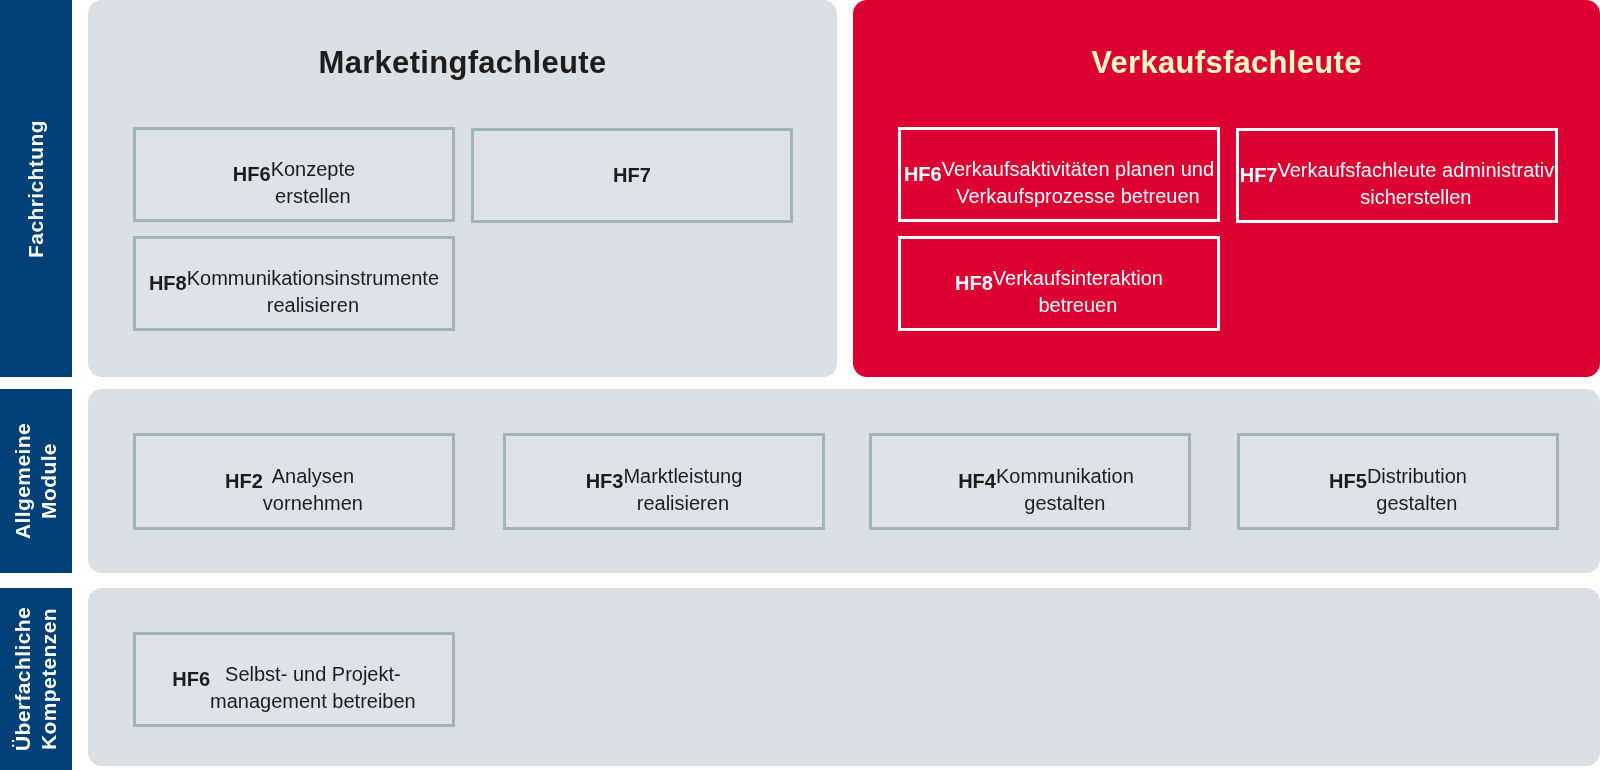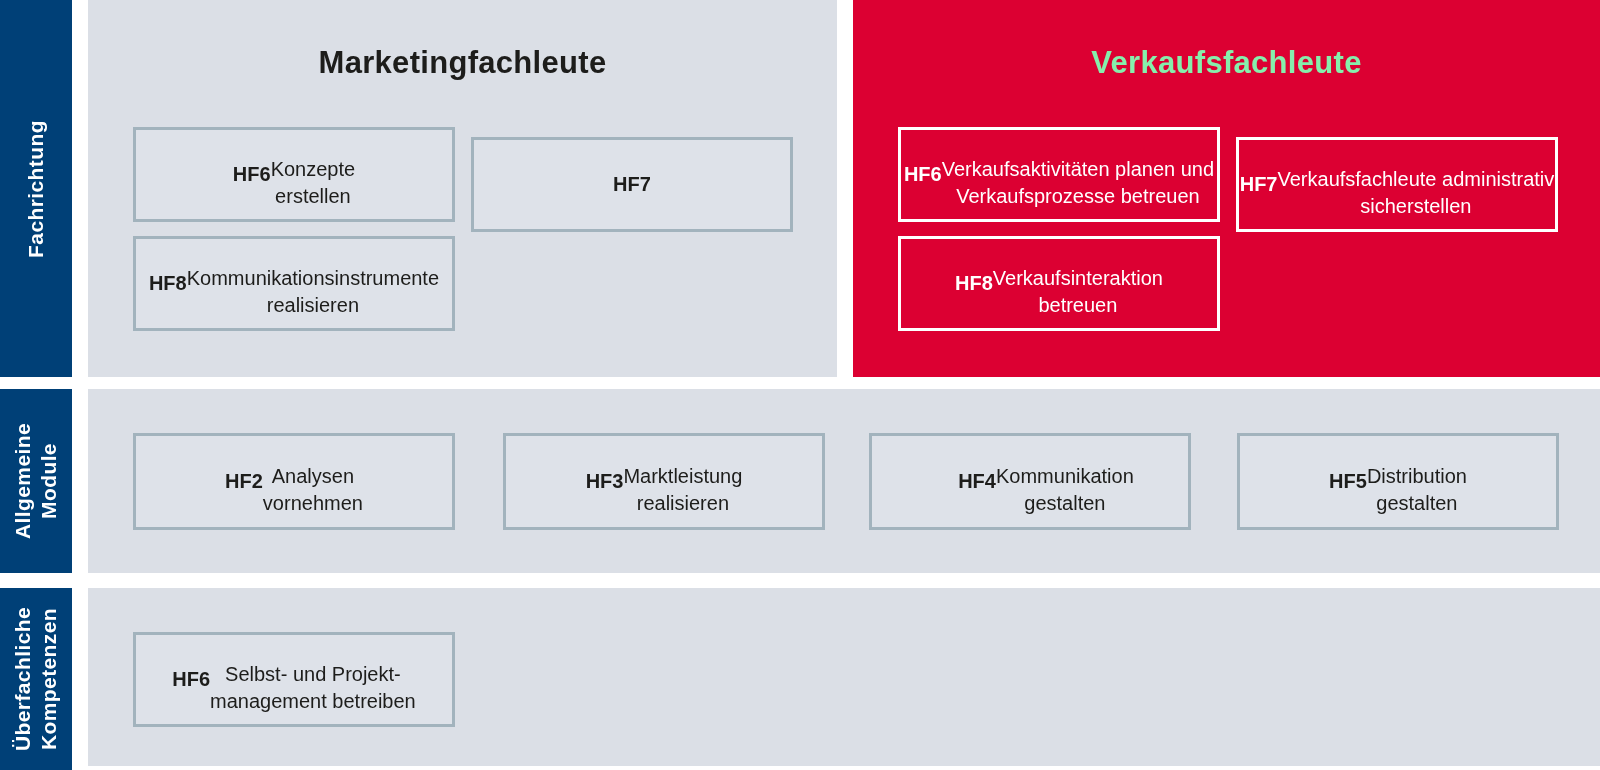--- a/index.html
+++ b/index.html
@@ -20,43 +20,43 @@
   #side-1{top:0;height:377px;}
   #side-2{top:389px;height:184px;}
   #side-3{top:588px;height:182px;}
   .side-label{
     position:absolute;top:50%;left:50%;
     transform:translate(-50%,-50%) rotate(-90deg);
     color:#fff;font-weight:700;font-size:21px;line-height:26px;
     white-space:pre-line;text-align:center;letter-spacing:0.4px;
   }
   
-  .panel{position:absolute;background:var(--panel);}
+  .panel{position:absolute;background:var(--panel);border-radius:14px;}
   #panel-marketing{left:88px;top:0;width:749px;height:377px;}
   #panel-verkauf{left:853px;top:0;width:747px;height:377px;background:var(--red);}
   #panel-allgemein{left:88px;top:389px;width:1512px;height:184px;}
   #panel-ueberfachlich{left:88px;top:588px;width:1512px;height:178px;}
   .panel-title{
     position:absolute;top:45px;left:0;width:100%;
     text-align:center;font-size:31px;font-weight:700;letter-spacing:0.3px;
   }
-  .panel-title.on-red{color:#86efac;}
+  .panel-title.on-red{color:#fef9c3;}
   
   .box{
     position:absolute;box-sizing:border-box;width:322px;height:95px;
     border:3px solid var(--border);background:var(--boxfill);
     display:flex;flex-direction:row;justify-content:center;align-items:center;
     text-align:center;font-size:20px;line-height:27px;color:var(--ink);
   }
   .box.on-red{border-color:#ffffff;background:var(--red);color:#ffffff;}
   .box .code{font-weight:700;}
   .box .text{white-space:pre-line;margin-top:16px;}
   
   .r1-c1{left:45px;top:127px;}
-  .r1-c2{left:383px;top:137px;}
+  .r1-c2{left:383px;top:128px;}
   .r1-c1b{left:45px;top:236px;}
   
   .r2-c1{left:45px;top:44px;height:97px;}
   .r2-c2{left:415px;top:44px;height:97px;}
   .r2-c3{left:781px;top:44px;height:97px;padding-left:32px;}
   .r2-c4{left:1149px;top:44px;height:97px;}
   
   .r3-c1{left:45px;top:44px;}
 </style>
 </head>

